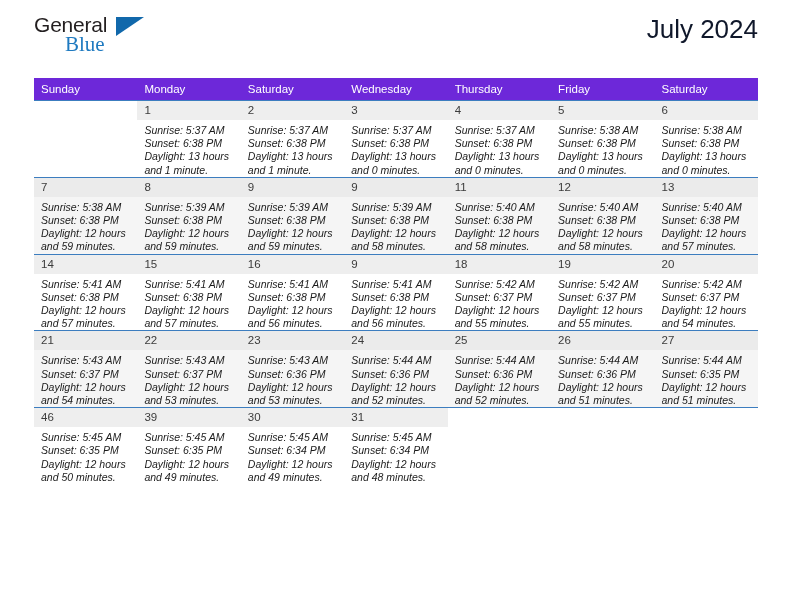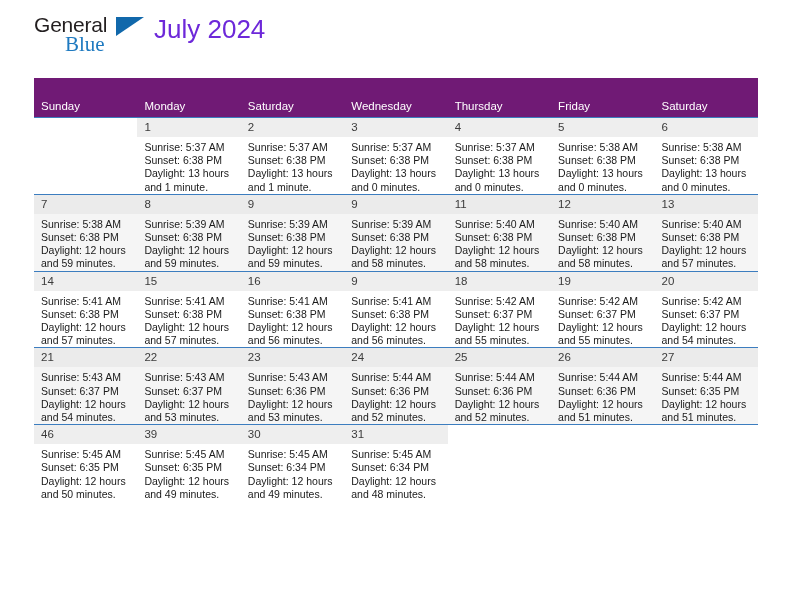--- a/index.html
+++ b/index.html
@@ -22,20 +22,21 @@
     box-sizing: border-box;
     padding: 0 34px;
   }
 
   
   .header {
     position: relative;
     height: 78px;
     display: flex;
     align-items: flex-start;
+    justify-content: space-between;
   }
   .logo {
     position: relative;
     margin-top: 14px;
     width: 120px;
     height: 46px;
   }
   .logo-general {
     font-size: 21px;
     color: #231f20;
@@ -60,46 +61,46 @@
     height: 0;
     border-left: 28px solid #1168ab;
     border-bottom: 19px solid transparent;
   }
   .title-block {
     text-align: right;
     margin-top: 14px;
   }
   .cal-title {
     font-size: 26px;
-    color: #6d28d9;
+    color: #0f172a;
     line-height: 30px;
     font-weight: normal;
     margin: 0;
   }
   .cal-subtitle {
     font-size: 13px;
     color: #000;
     line-height: 17px;
     margin: 10px 0 0 0;
     font-weight: normal;
   }
 
   
   .calendar {
     width: 100%;
     border-collapse: collapse;
     table-layout: fixed;
   }
   .calendar th {
-    background: #701a75;
+    background: #6d28d9;
     color: #ffffff;
     font-size: 11.5px;
     font-weight: normal;
     text-align: left;
-    padding: 22px 0 5px 7px;
+    padding: 5px 0 5px 7px;
     height: 11px;
     border: none;
   }
   .weekrow > td {
     vertical-align: top;
     padding: 0;
     border-top: 1.4px solid #3c7dbf;
     height: 73px;
   }
   .weekrow.shaded > td {
@@ -120,20 +121,21 @@
     background: #ebebeb;
   }
   .cell.empty .daynum {
     background: transparent;
   }
   .info {
     font-size: 10.5px;
     color: #1a1a1a;
     line-height: 13.2px;
     padding: 4px 8px 0 7px;
+    font-style: italic;
   }
   .info div {
     white-space: nowrap;
     overflow: hidden;
   }
 </style>
 </head>
 <body>
 
 <div class="page">

